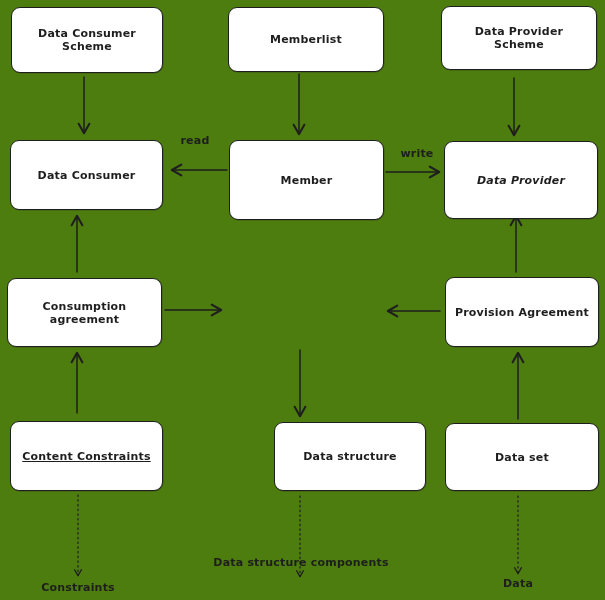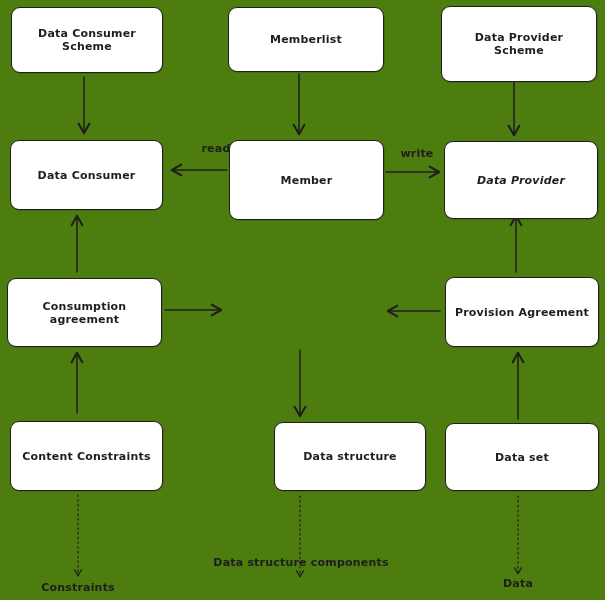--- a/index.html
+++ b/index.html
@@ -43,32 +43,32 @@
     position: absolute;
     font-size: 11px;
     font-weight: 700;
     letter-spacing: 0.2px;
     color: #1e1e1e;
     text-align: center;
   }
   
   .n0  { left: 11px;  top: 7px;   width: 152px; height: 66px; }
   .n1  { left: 228px; top: 7px;   width: 156px; height: 65px; }
-  .n2  { left: 441px; top: 6px;   width: 156px; height: 76px; }
+  .n2  { left: 441px; top: 6px;   width: 156px; height: 64px; }
   .n3  { left: 10px;  top: 140px; width: 153px; height: 70px; }
   .n4  { left: 229px; top: 140px; width: 155px; height: 80px; }
   .n5  { left: 444px; top: 141px; width: 154px; height: 78px; font-style: italic; }
   .n6  { left: 7px;   top: 278px; width: 155px; height: 69px; }
   .n7  { left: 227px; top: 277px; width: 155px; height: 68px; }
   .n8  { left: 445px; top: 277px; width: 154px; height: 70px; }
-  .n9  { left: 10px;  top: 421px; width: 153px; height: 70px; }
+  .n9  { left: 10px;  top: 421px; width: 153px; height: 70px; text-decoration: underline; }
   .n10 { left: 230px; top: 422px; width: 152px; height: 69px; margin-left: 44px; }
   .n11 { left: 445px; top: 423px; width: 154px; height: 68px; }
 
-  .lbl-read  { left: 174px; top: 142px; width: 42px; margin-left: 21px; }
+  .lbl-read  { left: 174px; top: 134px; width: 42px; }
   .lbl-write { left: 394px; top: 147px; width: 46px; }
   .lbl-constraints { left: 27px;  top: 581px; width: 102px; }
   .lbl-dsc         { left: 196px; top: 556px; width: 210px; text-align: center; }
   .lbl-data        { left: 489px; top: 577px; width: 58px;  }
 </style>
 </head>
 <body>
 
 <div id="canvas">
 

